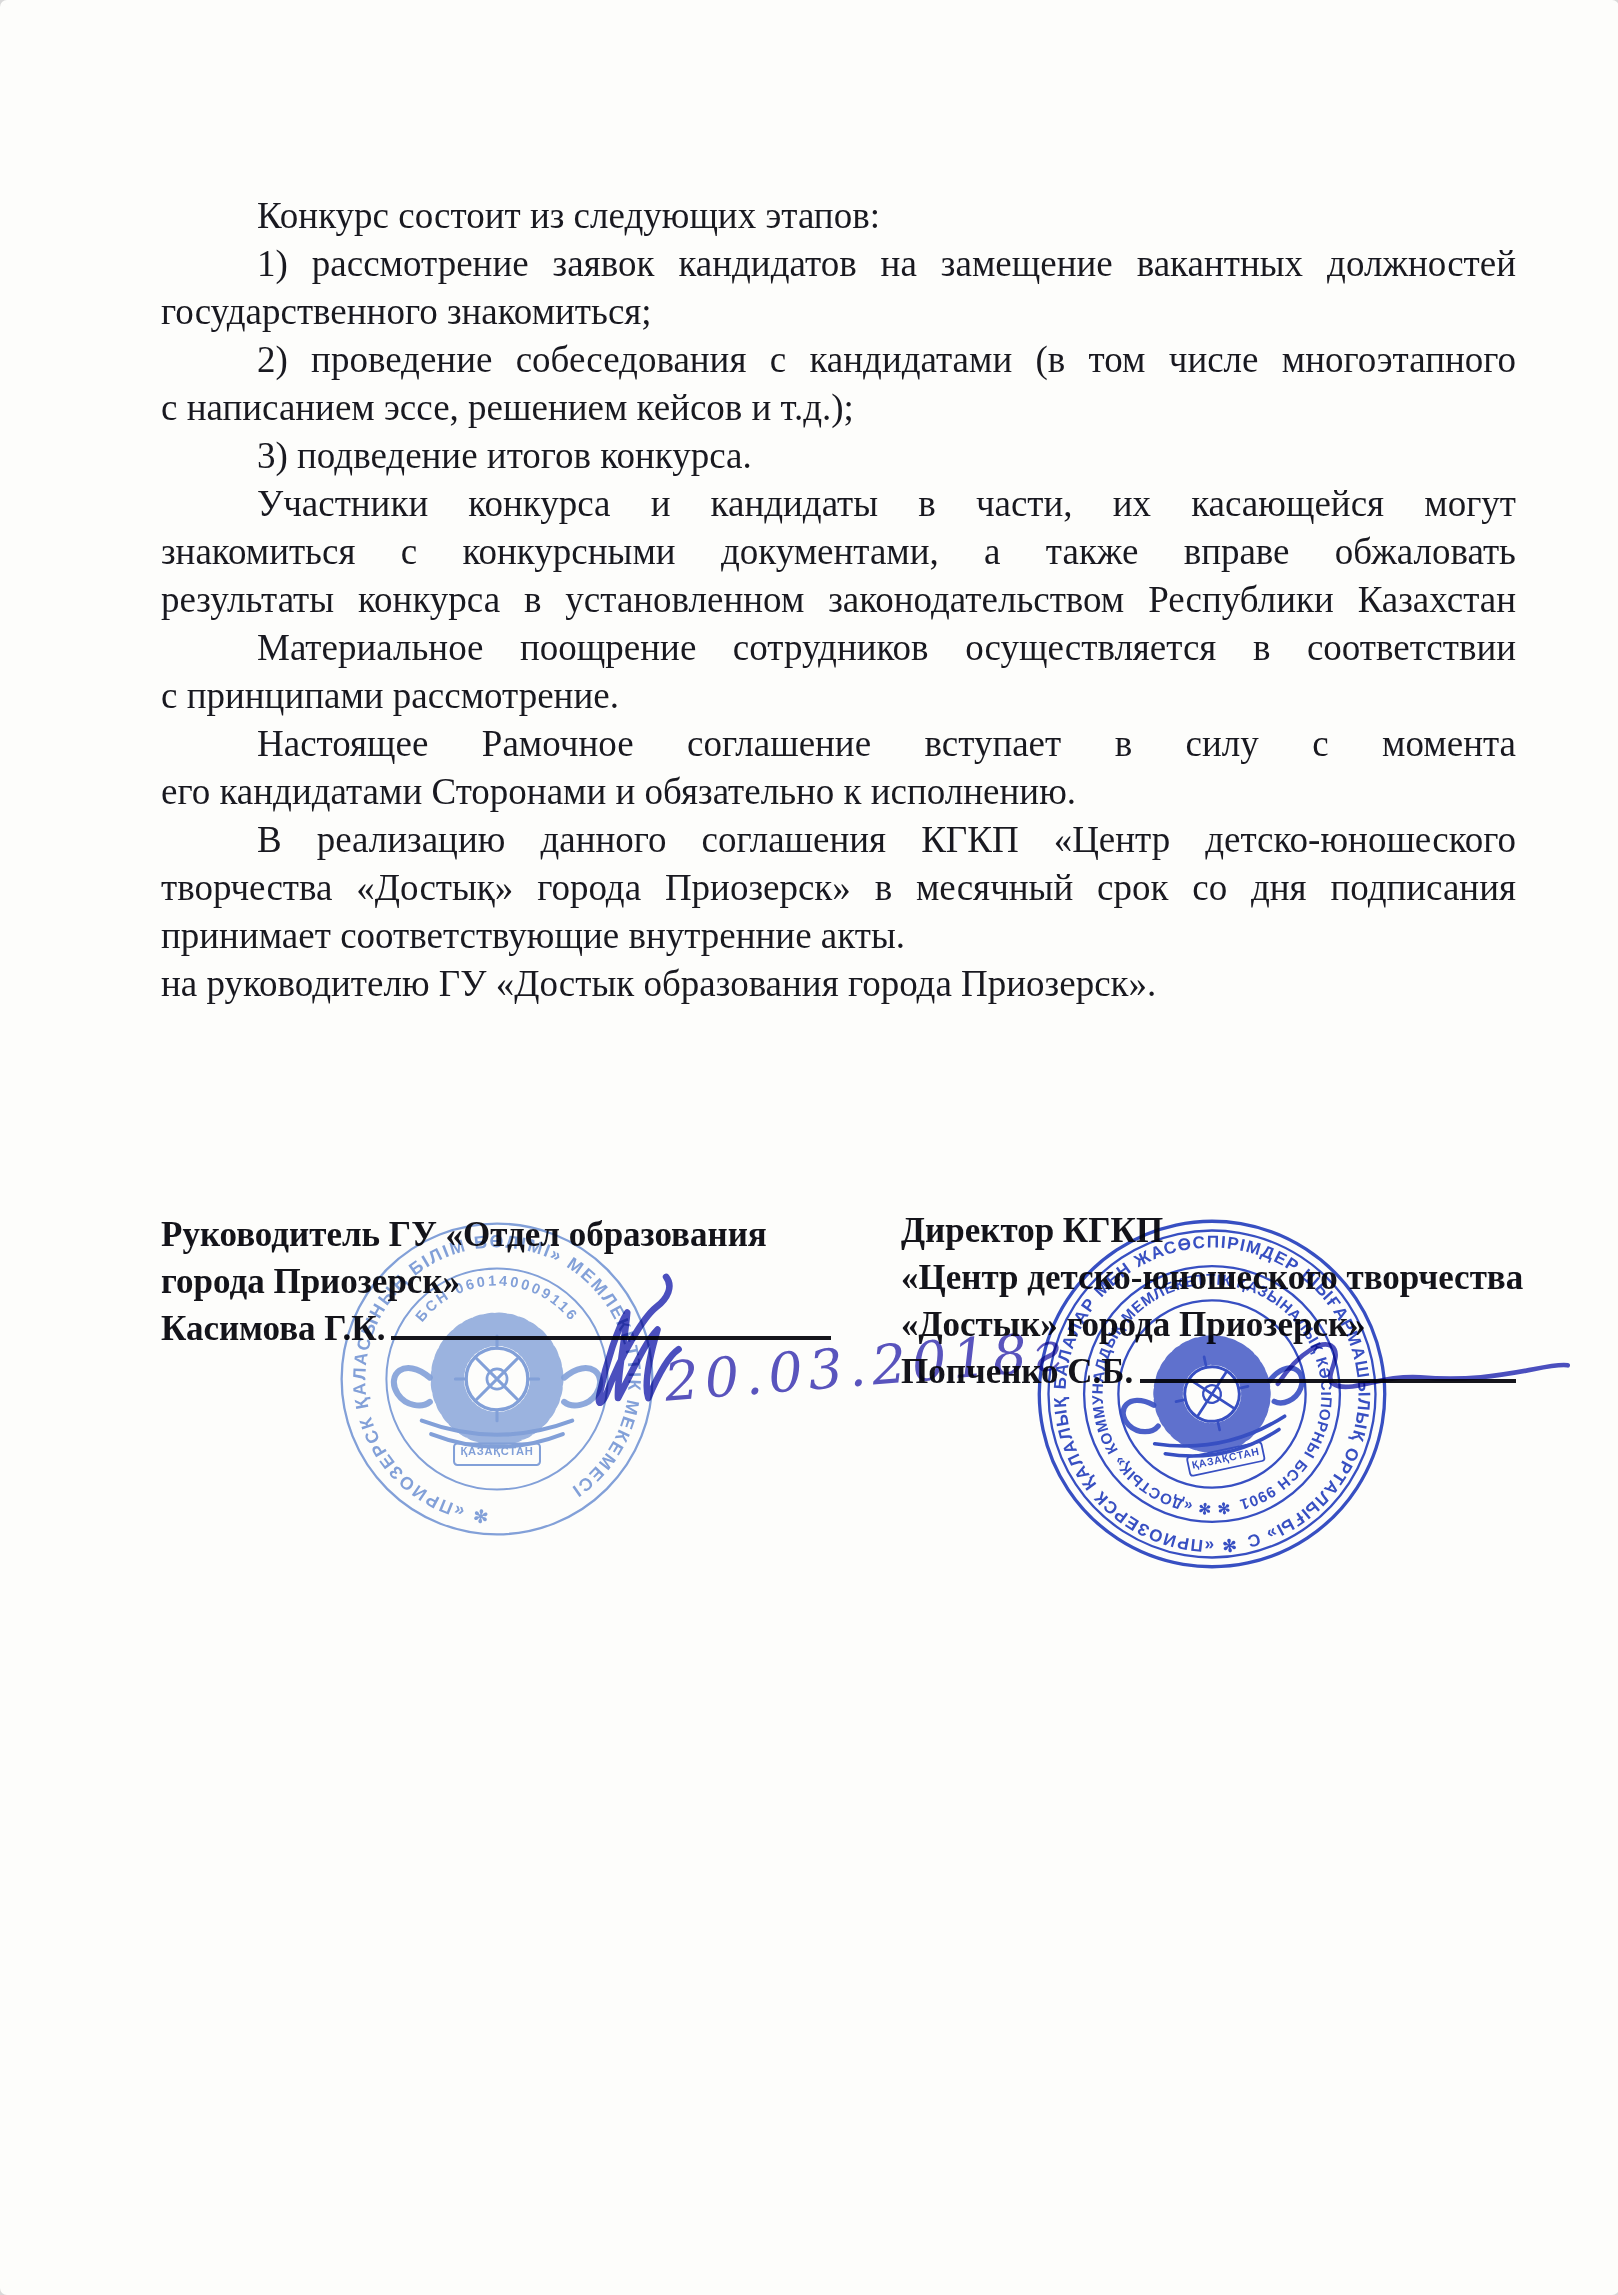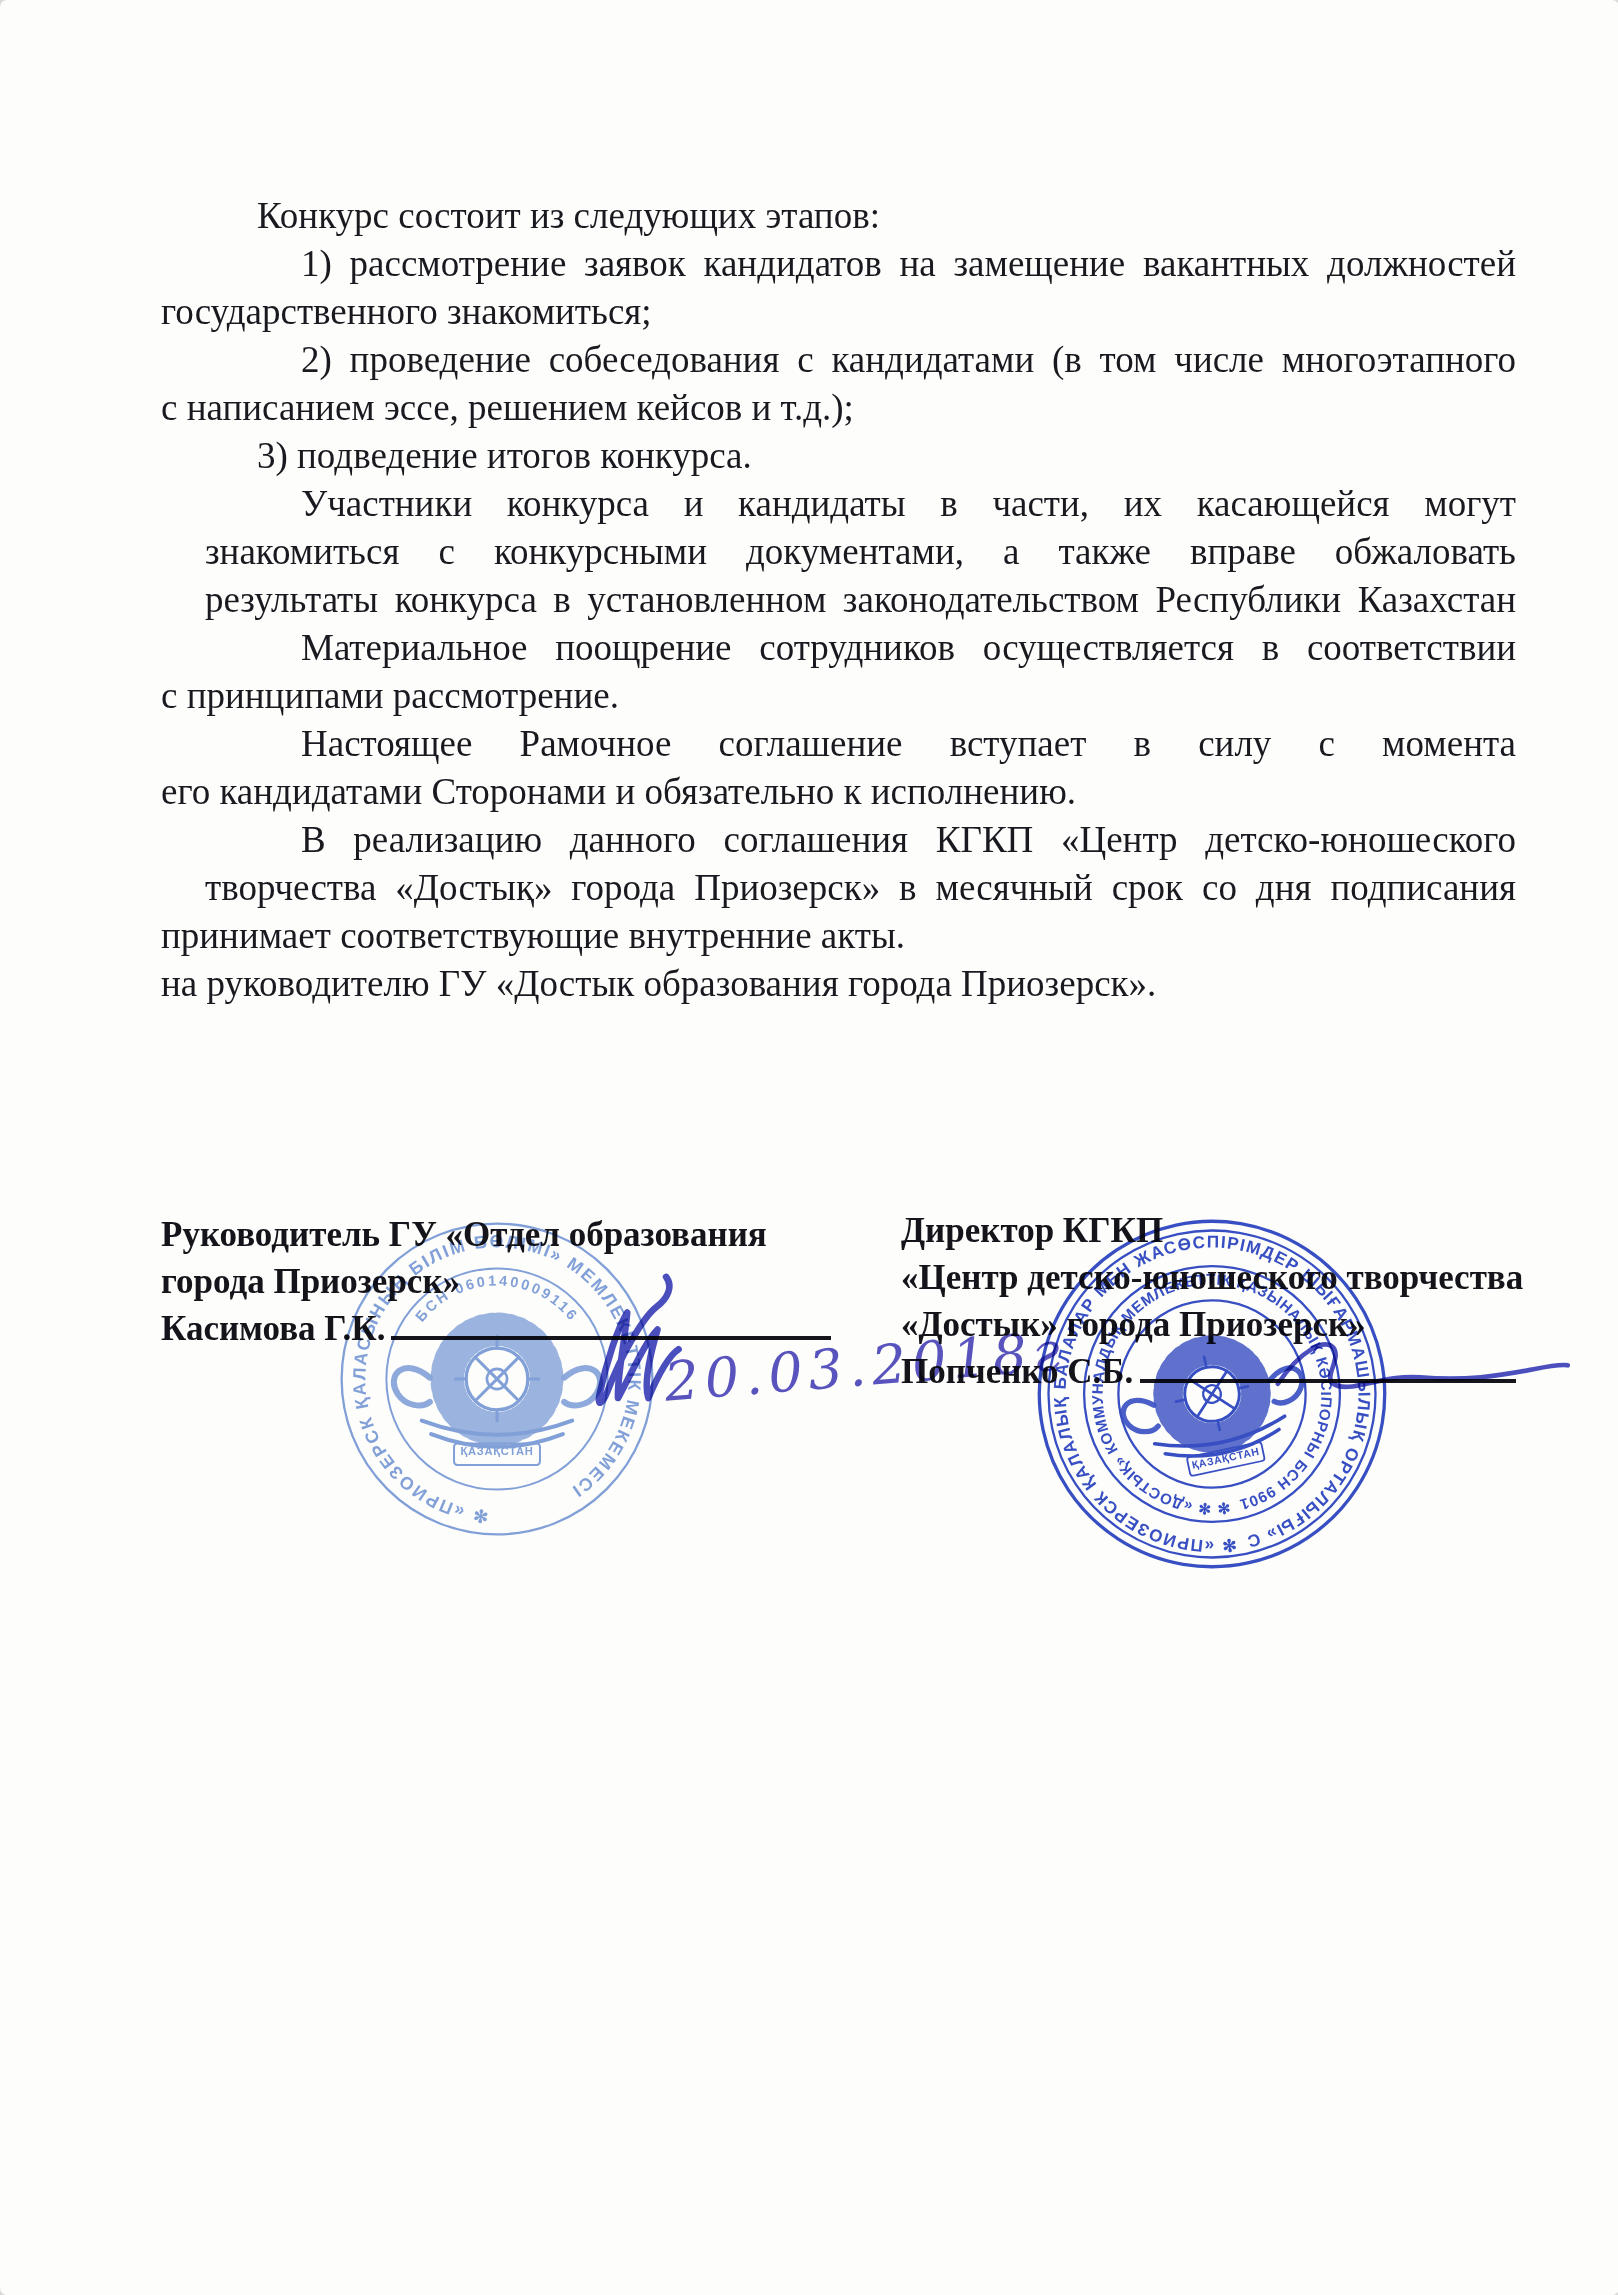--- a/index.html
+++ b/index.html
@@ -10,21 +10,21 @@
     font-family:"Liberation Serif", serif;
     color:#191920;
     overflow:hidden;
     border-radius:7px;
   }
   .doc-text{
     position:absolute;left:161px;top:192px;width:1355px;
     font-size:37px;line-height:48px;
   }
   .bl{height:48px;white-space:normal;}
-  .bl.j{text-align:justify;text-align-last:justify;margin-left:44px;}
+  .bl.j{text-align:justify;text-align-last:justify;}
   .bl.i{text-indent:96px;}
   .sig-col{
     position:absolute;font-weight:bold;font-size:35px;line-height:47px;
     color:#14141a;z-index:2;
   }
   .sig-left{left:161px;top:1211px;width:751px;}
   .sig-right{left:901px;top:1207px;width:719px;}
   .uline{display:inline-block;border-bottom:4.6px solid #15151b;height:28px;}
   .uline-left{width:440px;margin-left:5.3px;}
   .uline-right{width:376px;margin-left:6.6px;}

